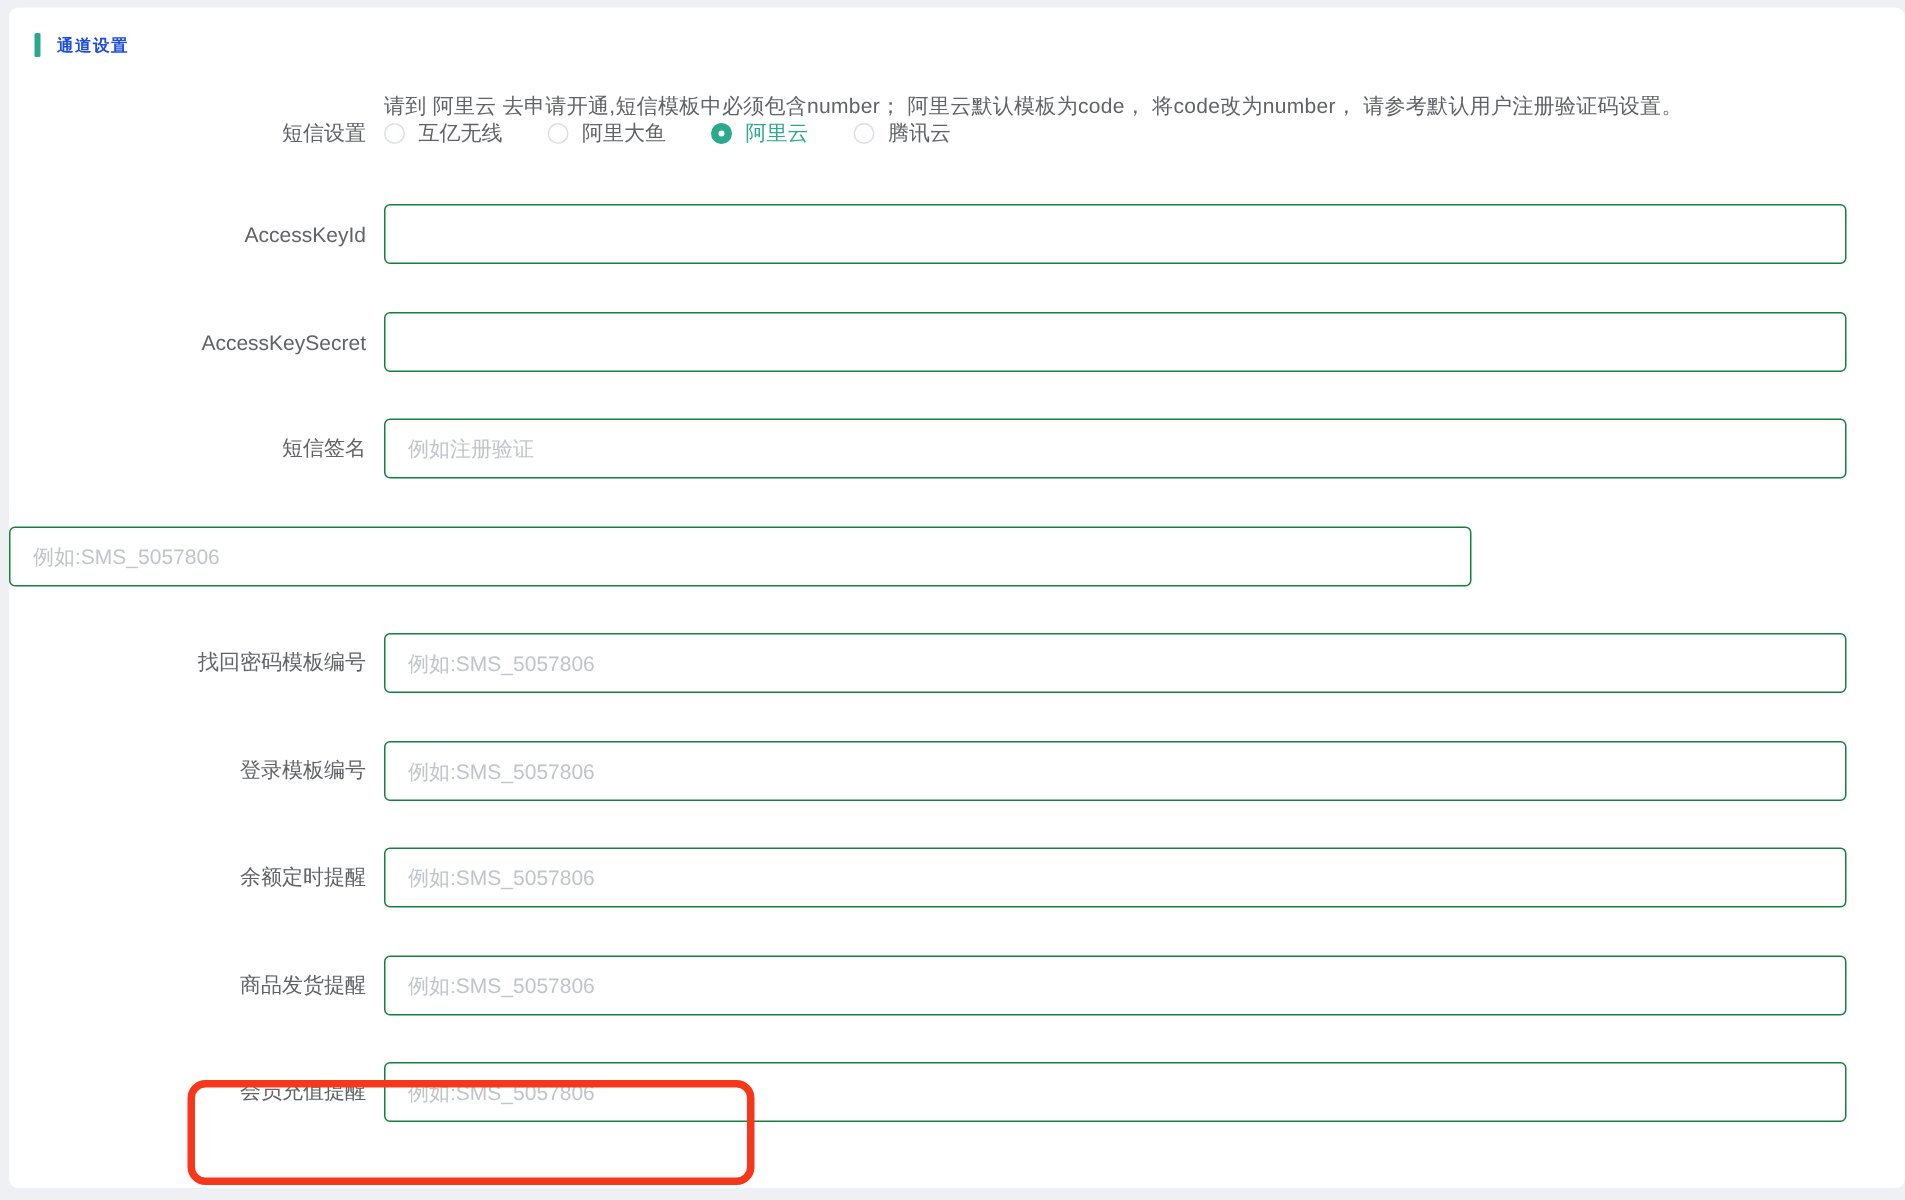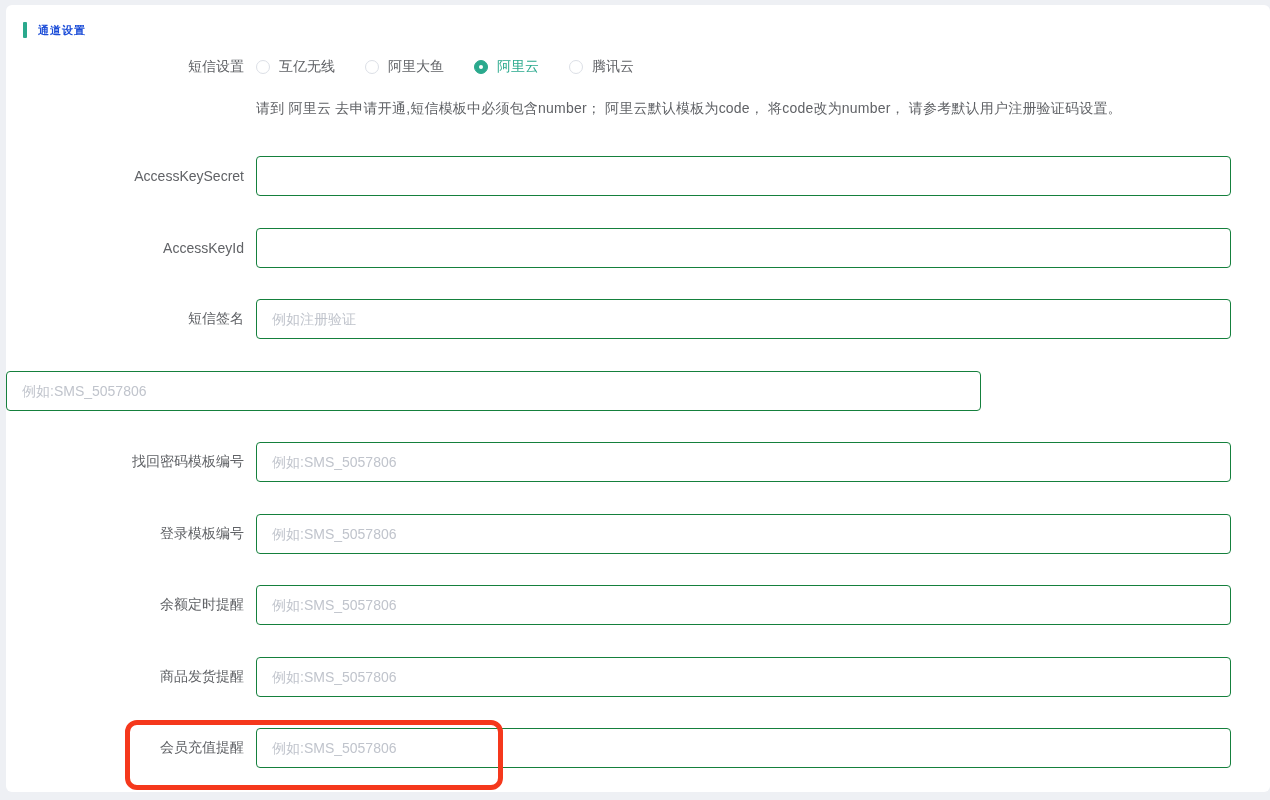--- a/index.html
+++ b/index.html
@@ -126,20 +126,25 @@
 
 <div class="card">
 
   <div class="card-header">
     <span class="title-bar"></span>
     <span class="card-title">通道设置</span>
   </div>
 
   <div class="form">
 
+    <div class="row helper-row">
+      <span class="row-label"></span>
+      <span class="helper-text">请到 阿里云 去申请开通,短信模板中必须包含number； 阿里云默认模板为code， 将code改为number， 请参考默认用户注册验证码设置。</span>
+    </div>
+
     <div class="row radio-row">
       <span class="row-label">短信设置</span>
       <div class="radio-group">
         <span class="radio-item">
           <span class="radio-circle"></span>
           <span class="radio-label">互亿无线</span>
         </span>
         <span class="radio-item">
           <span class="radio-circle"></span>
           <span class="radio-label">阿里大鱼</span>
@@ -148,34 +153,29 @@
           <span class="radio-circle"></span>
           <span class="radio-label">阿里云</span>
         </span>
         <span class="radio-item">
           <span class="radio-circle"></span>
           <span class="radio-label">腾讯云</span>
         </span>
       </div>
     </div>
 
-    <div class="row helper-row">
-      <span class="row-label"></span>
-      <span class="helper-text">请到 阿里云 去申请开通,短信模板中必须包含number； 阿里云默认模板为code， 将code改为number， 请参考默认用户注册验证码设置。</span>
-    </div>
-
     <div class="fields">
 
       <div class="row field-row">
+        <span class="row-label">AccessKeyId</span>
+        <input class="text-input" type="text" placeholder="" style="">
+      </div>
+
+      <div class="row field-row">
         <span class="row-label">AccessKeySecret</span>
-        <input class="text-input" type="text" placeholder="" style="">
-      </div>
-
-      <div class="row field-row">
-        <span class="row-label">AccessKeyId</span>
         <input class="text-input" type="text" placeholder="" style="">
       </div>
 
       <div class="row field-row">
         <span class="row-label">短信签名</span>
         <input class="text-input" type="text" placeholder="例如注册验证" style="">
       </div>
 
       <div class="row field-row">
         <input class="text-input" type="text" placeholder="例如:SMS_5057806" style="">

